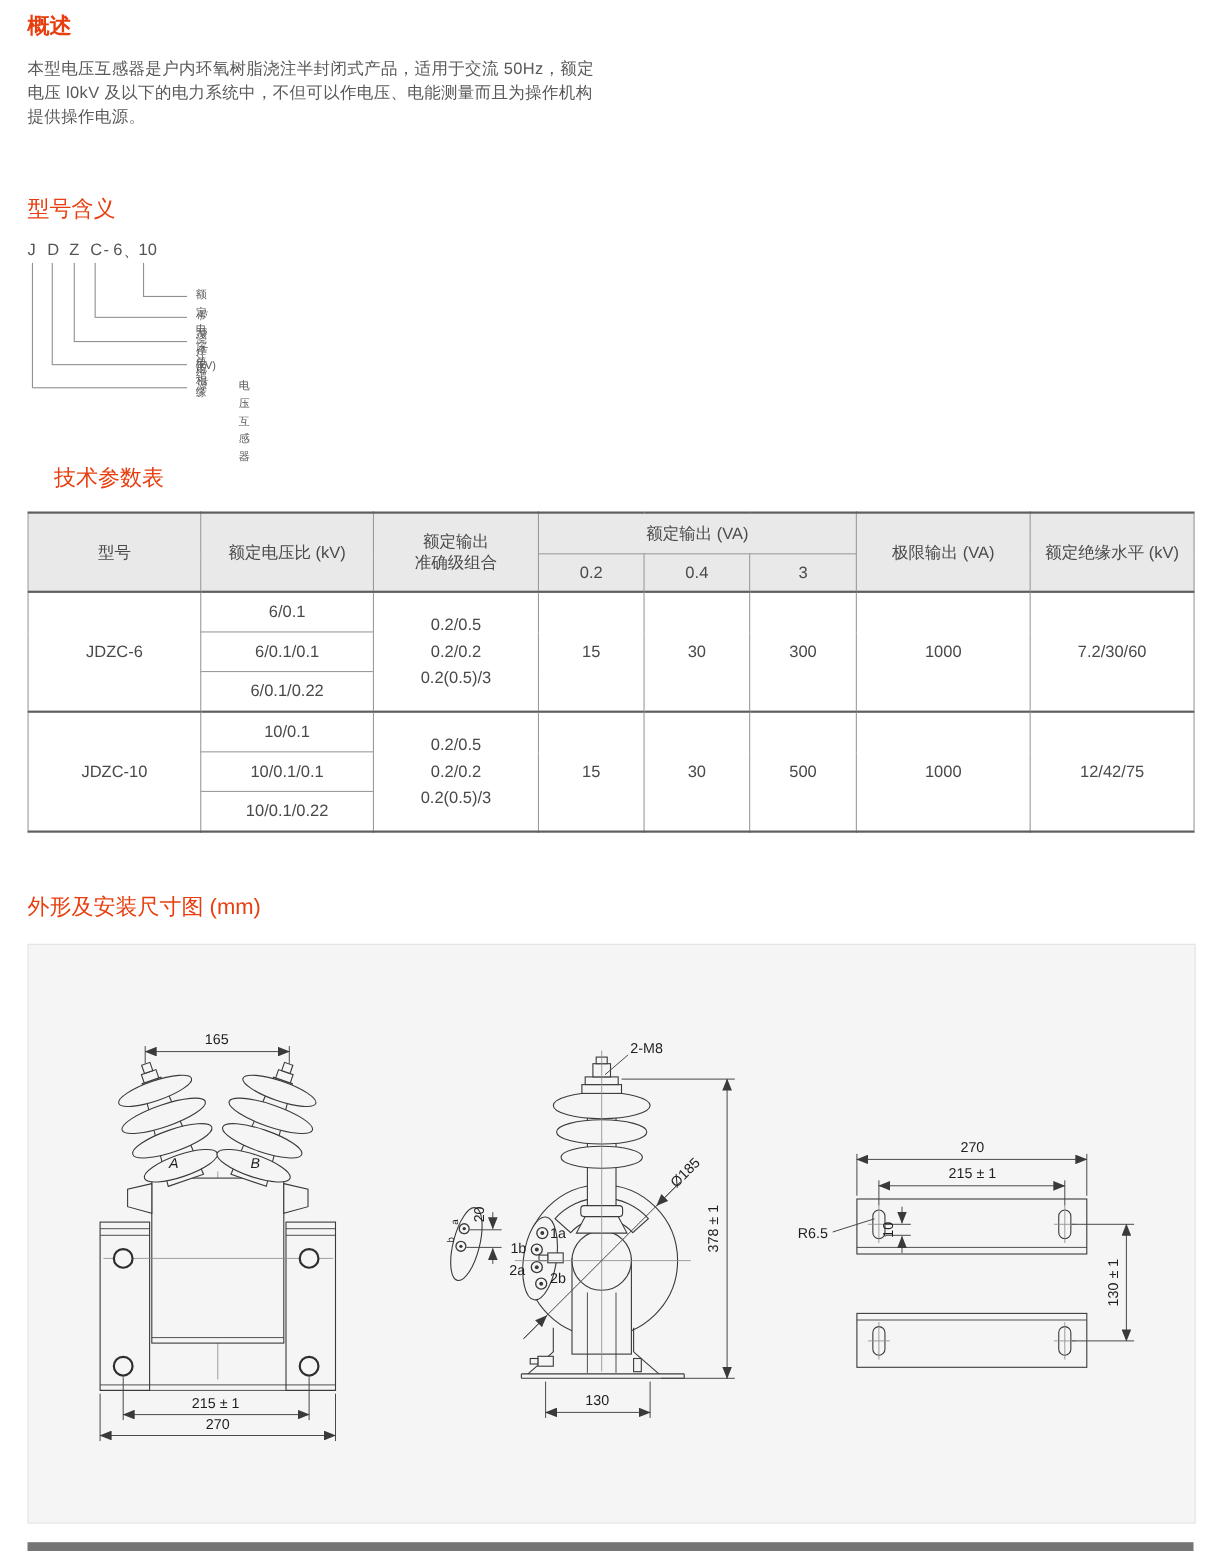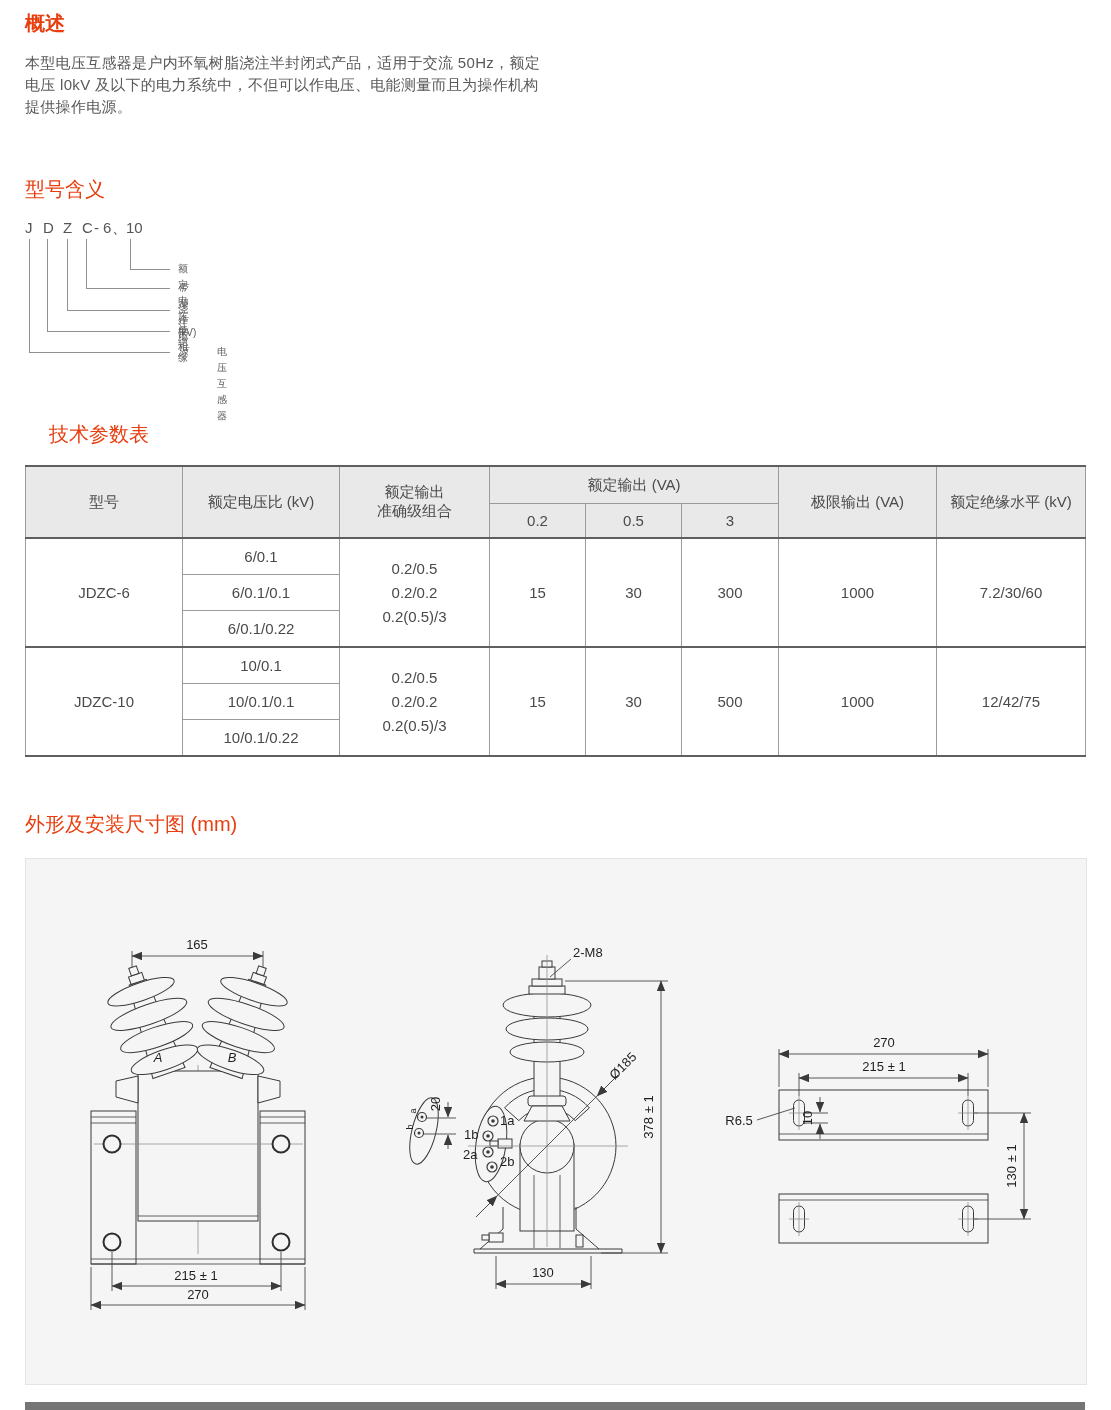--- a/index.html
+++ b/index.html
@@ -101,21 +101,21 @@
       <th rowspan="2">
         <div>额定输出</div>
         <div>准确级组合</div>
       </th>
       <th colspan="3" class="group-output">额定输出 (VA)</th>
       <th rowspan="2">极限输出 (VA)</th>
       <th rowspan="2">额定绝缘水平 (kV)</th>
     </tr>
     <tr class="r2">
       <th>0.2</th>
-      <th>0.5</th>
+      <th>0.4</th>
       <th>3</th>
     </tr>
   </thead>
   <tbody>
     <tr class="block-start">
       <td rowspan="3" class="model-cell">JDZC-6</td>
       <td>6/0.1</td>
       <td rowspan="3">
         <div class="acc-line">0.2/0.5</div>
         <div class="acc-line">0.2/0.2</div>

